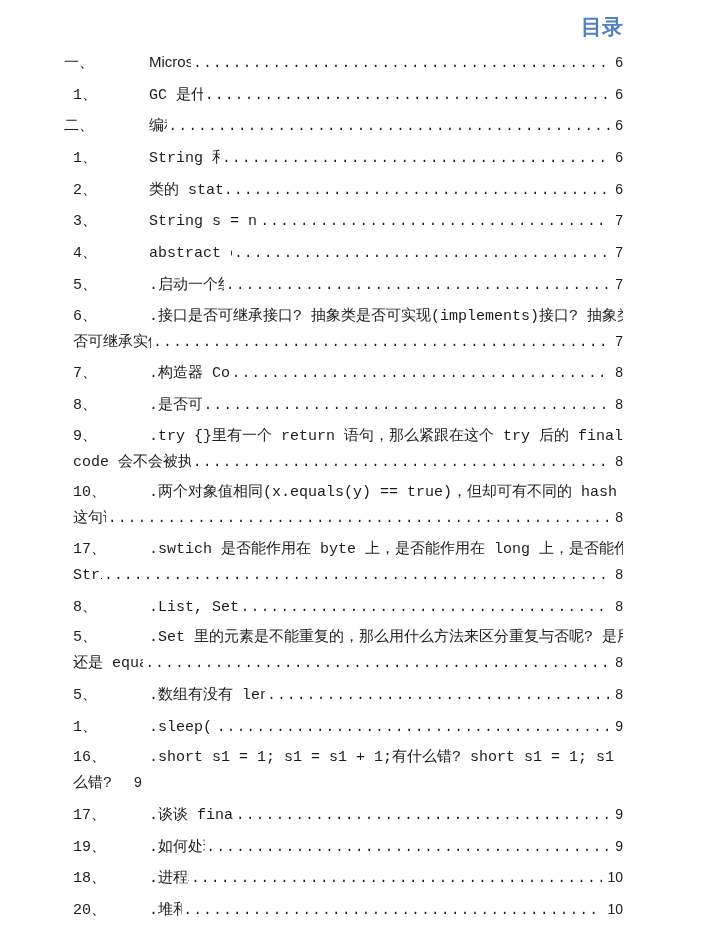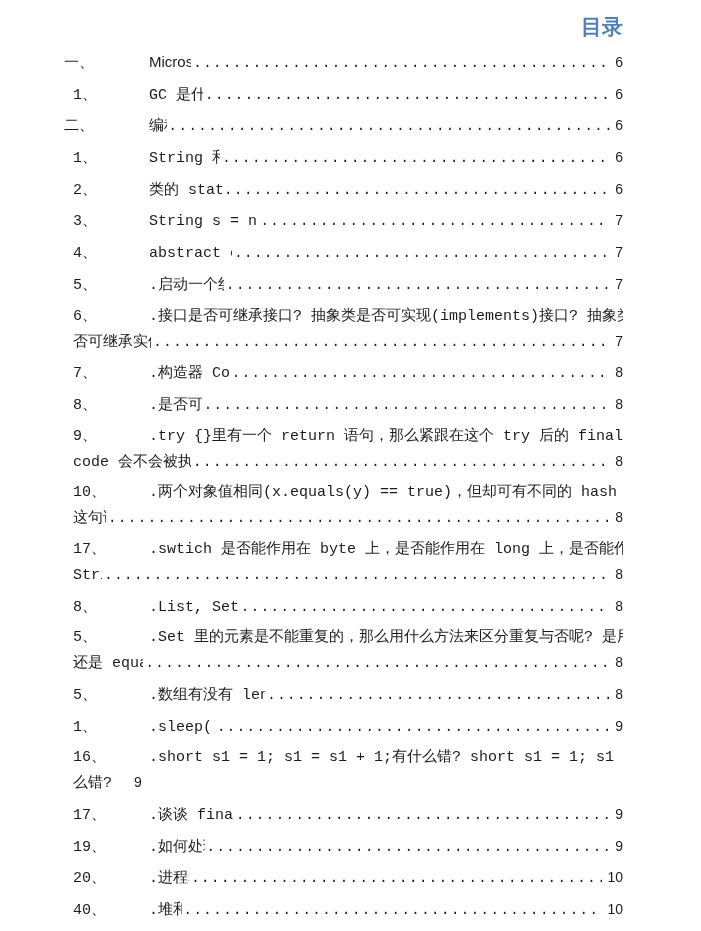--- a/index.html
+++ b/index.html
@@ -117,22 +117,22 @@
         <div class="line"><span class="num">16、</span><span class="text">.short s1 = 1; s1 = s1 + 1;有什么错? short s1 = 1; s1 += 1;有什</span></div>
         <div class="line"><span class="text">么错?</span><span class="page tabbed">9</span></div>
       </div>
       <div class="entry l2">
         <div class="line"><span class="num">17、</span><span class="text">.谈谈 final, finally, finalize 的区别。 </span><span class="leader"></span><span class="page">9</span></div>
       </div>
       <div class="entry l2">
         <div class="line"><span class="num">19、</span><span class="text">.如何处理几十万条并发数据? </span><span class="leader"></span><span class="page">9</span></div>
       </div>
       <div class="entry l2">
-        <div class="line"><span class="num">20、</span><span class="text">.进程和线程的区别? </span><span class="leader"></span><span class="page">10</span></div>
+        <div class="line"><span class="num">18、</span><span class="text">.进程和线程的区别? </span><span class="leader"></span><span class="page">10</span></div>
       </div>
       <div class="entry l2">
-        <div class="line"><span class="num">40、</span><span class="text">.堆和栈的区别? </span><span class="leader"></span><span class="page">10</span></div>
+        <div class="line"><span class="num">20、</span><span class="text">.堆和栈的区别? </span><span class="leader"></span><span class="page">10</span></div>
       </div>
       <div class="entry l2">
         <div class="line"><span class="num">21、</span><span class="text">.成员变量和成员函数前加 static 的作用? </span><span class="leader"></span><span class="page">10</span></div>
       </div>
     </div>
 </div>
 
 </body></html>

